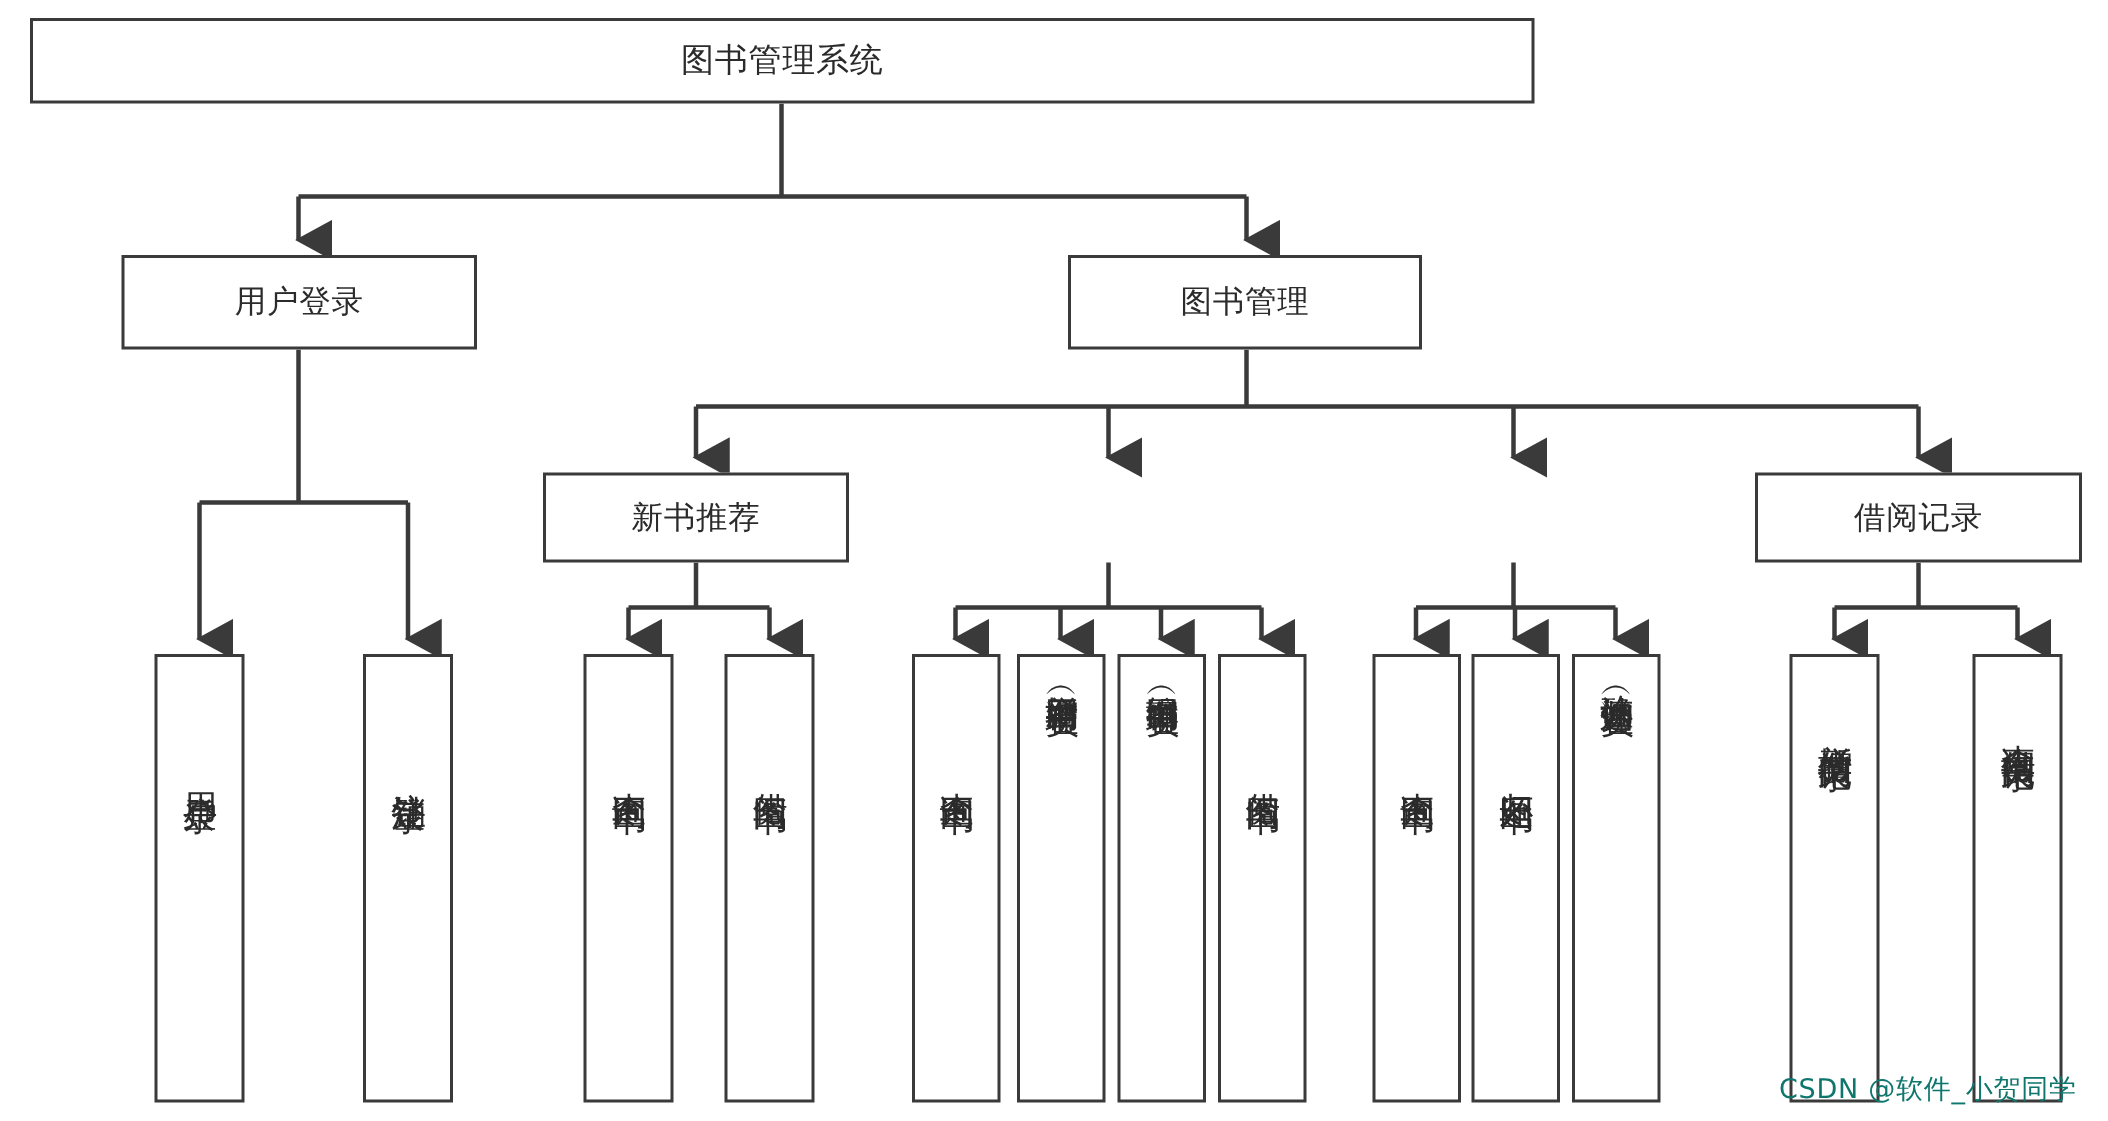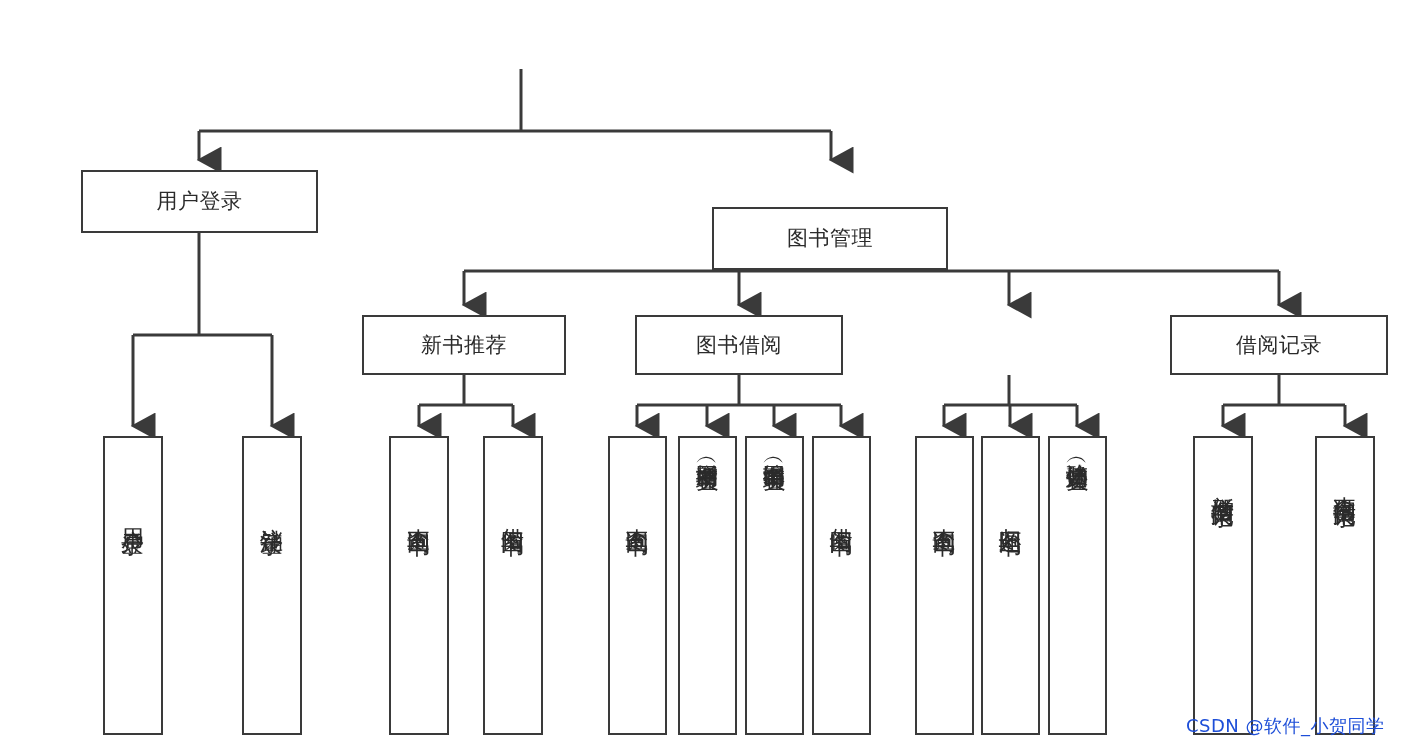--- a/index.html
+++ b/index.html
@@ -66,21 +66,21 @@
   
   .node.v.tall .lbl {
     font-size: 22px;
     letter-spacing: 1px;
   }
   .watermark {
     position: absolute;
     left: 1186px;
     top: 714px;
     font-size: 18px;
-    color: #1d4ed8;
+    color: #0f766e;
     white-space: nowrap;
     letter-spacing: 0.5px;
     z-index: 3;
     font-family: "DejaVu Sans", "Liberation Sans", sans-serif;
   }
 </style>
 </head>
 <body>
 
 <div id="canvas">
@@ -128,34 +128,34 @@
       <path d="M 1010 405 L 1010 426" marker-end="url(#arrow)"></path>
       <path d="M 1077 405 L 1077 426" marker-end="url(#arrow)"></path>
 
       <path d="M 1279 375 L 1279 405"></path>
       <path d="M 1223 405 L 1345 405"></path>
       <path d="M 1223 405 L 1223 426" marker-end="url(#arrow)"></path>
       <path d="M 1345 405 L 1345 426" marker-end="url(#arrow)"></path>
     </g>
   </svg>
 
+  <div class="node h root" style="left:20px; top:12px; width:1003px; height:57px;">
+    <span class="lbl">图书管理系统</span>
+  </div>
 
   <div class="node h" style="left:81px; top:170px; width:237px; height:63px;">
     <span class="lbl">用户登录</span>
   </div>
-  <div class="node h" style="left:712px; top:170px; width:236px; height:63px;margin-top:37px;">
+  <div class="node h" style="left:712px; top:170px; width:236px; height:63px;">
     <span class="lbl">图书管理</span>
   </div>
 
   <div class="node h" style="left:362px; top:315px; width:204px; height:60px;align-items:center;">
     <span class="lbl">新书推荐</span>
   </div>
-  <div class="node h" style="left:635px; top:315px; width:208px; height:60px;">
-    <span class="lbl">图书借阅</span>
-  </div>
   <div class="node h" style="left:1170px; top:315px; width:218px; height:60px;">
     <span class="lbl">借阅记录</span>
   </div>
 
   <div class="node v" style="left:103px; top:436px; width:60px; height:299px; padding-top:72px;">
     <span class="lbl">用户登录</span>
   </div>
   <div class="node v" style="left:242px; top:436px; width:60px; height:299px; padding-top:72px;">
     <span class="lbl">注销登录</span>
   </div>

